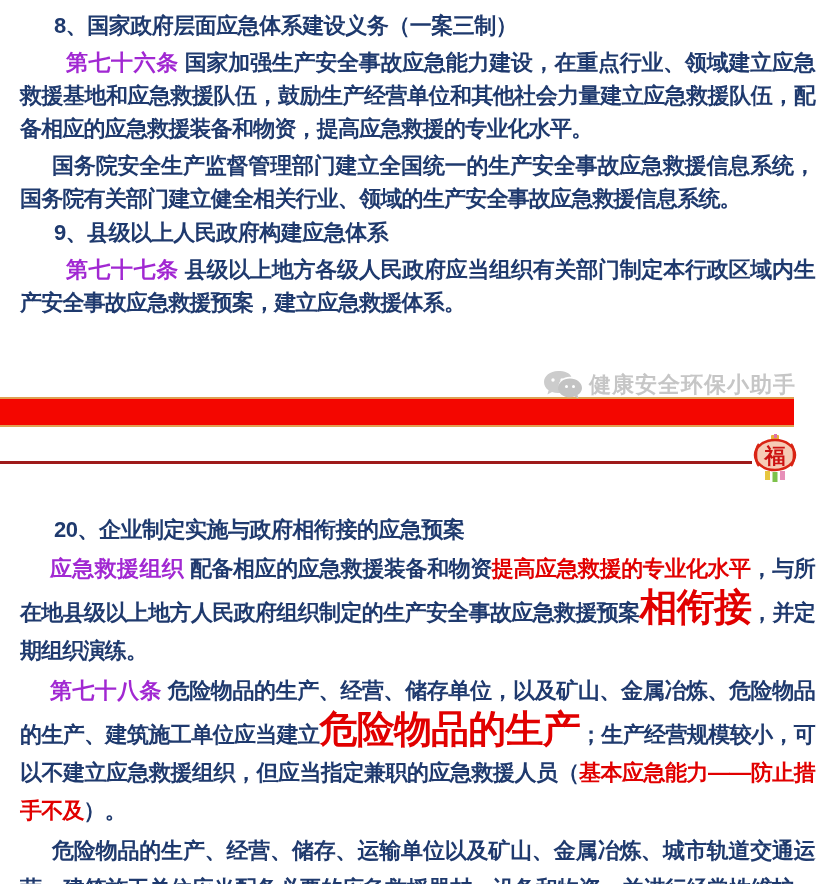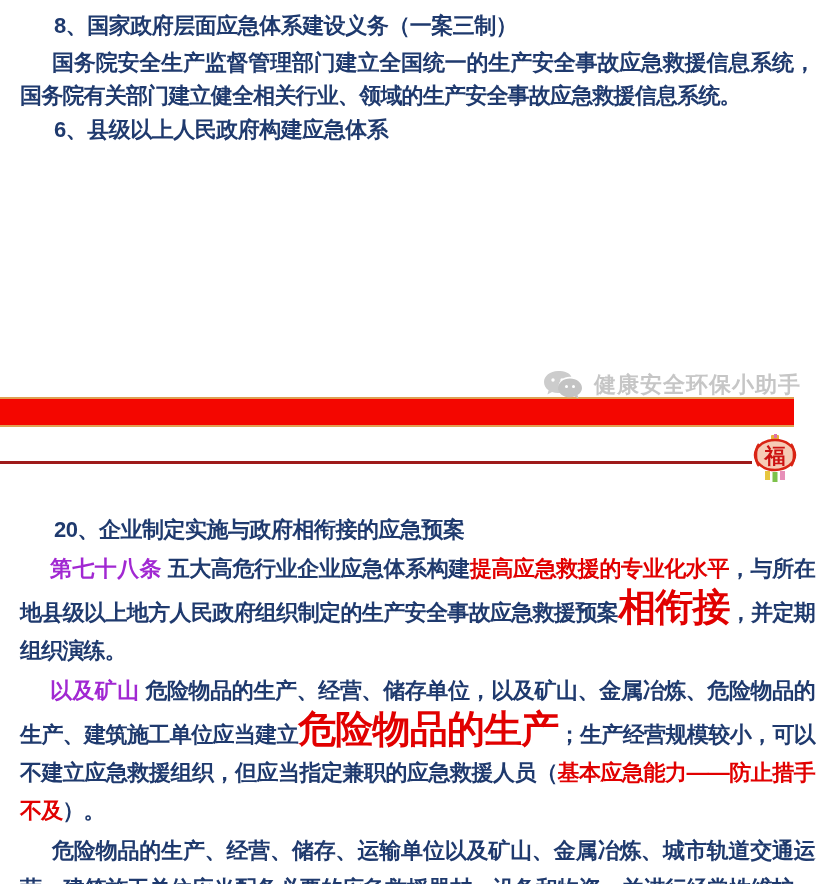--- a/index.html
+++ b/index.html
@@ -31,21 +31,21 @@
   .para.article{text-indent:46px;}
   .sec-bottom .para.article{text-indent:30px;}
   .para.plain{text-indent:32px;}
 
   .seg-article{color:var(--purple);font-weight:800;letter-spacing:0;}
   .seg-normal{color:var(--navy);}
   .seg-red{color:var(--red);font-weight:800;}
   .seg-red-large{color:var(--red);font-weight:800;font-size:38px;letter-spacing:-1px;}
 
   
-  .watermark{position:absolute;top:369px;left:541px;display:flex;align-items:center;gap:5px;z-index:3;}
+  .watermark{position:absolute;top:369px;left:541px;display:flex;align-items:center;z-index:3;}
   .watermark-text{color:var(--wm-gray);font-size:22px;font-weight:600;letter-spacing:1px;white-space:nowrap;}
 
   
   .red-bar{
     position:absolute;top:397px;left:0;width:794px;height:30px;
     background:var(--bar-red);
     border-top:2px solid var(--bar-edge);
     border-bottom:2px solid var(--bar-edge);
     z-index:2;
   }
@@ -54,22 +54,24 @@
   .divider-line{position:absolute;top:461px;left:0;width:752px;height:3px;background:var(--maroon);}
   .fu-lantern{position:absolute;top:434px;left:751px;width:48px;height:48px;}
 </style>
 </head>
 <body>
 
 <div class="screen">
 
   <div class="section sec-top">
       <div class="heading">8、国家政府层面应急体系建设义务（一案三制）</div>
+      <p class="para article"><span class="seg-article">第七十六条</span><span class="seg-normal"> 国家加强生产安全事故应急能力建设，在重点行业、领域建立应急救援基地和应急救援队伍，鼓励生产经营单位和其他社会力量建立应急救援队伍，配备相应的应急救援装备和物资，提高应急救援的专业化水平。</span></p>
       <p class="para plain"><span class="seg-normal">国务院安全生产监督管理部门建立全国统一的生产安全事故应急救援信息系统，国务院有关部门建立健全相关行业、领域的生产安全事故应急救援信息系统。</span></p>
-      <div class="heading">6、县级以上人民政府构建应急体系</div>
+      <div class="heading">9、县级以上人民政府构建应急体系</div>
+      <p class="para article"><span class="seg-article">第七十七条</span><span class="seg-normal"> 县级以上地方各级人民政府应当组织有关部门制定本行政区域内生产安全事故应急救援预案，建立应急救援体系。</span></p>
     </div>
 
   <div class="watermark">
     <svg width="48" height="31" viewBox="0 0 48 31" aria-hidden="true">
       <path d="M17 2 C9 2 3 7 3 13 c0 3.4 1.8 6.3 4.6 8.3 l-1.2 4.2 4.6-2.4 c1.9 0.6 4 0.9 6 0.9 1 0 2-0.1 3-0.3 C18.6 22 17.6 19.7 17.6 17.3 c0-5.3 4.9-9.5 11-9.5 0.6 0 1.2 0 1.8 0.1 C29 4 23.5 2 17 2 Z" fill="#CCCCCC"></path>
       <circle cx="12" cy="11" r="1.7" fill="#ffffff"></circle>
       <circle cx="21" cy="11" r="1.7" fill="#ffffff"></circle>
       <path d="M29 9.5 c-6.6 0-12 4.2-12 9.4 0 5.2 5.4 9.4 12 9.4 1.6 0 3.2-0.3 4.6-0.7l3.9 2-1-3.6 c2.7-1.7 4.5-4.3 4.5-7.1 0-5.2-5.4-9.4-12-9.4 Z" fill="#C3C3C3"></path>
       <circle cx="25.5" cy="17.5" r="1.5" fill="#ffffff"></circle>
       <circle cx="32.5" cy="17.5" r="1.5" fill="#ffffff"></circle>
@@ -88,18 +90,18 @@
     <text x="24" y="29" text-anchor="middle" font-size="21" font-weight="bold" fill="#CC1111">福</text>
     <rect x="14" y="37" width="5" height="9" fill="#E7C63F"></rect>
     <rect x="21.5" y="38" width="5" height="10" fill="#7DC24B"></rect>
     <rect x="29" y="37" width="5" height="9" fill="#E78FB8"></rect>
   </svg>
 
   <div class="divider-line"></div>
 
   <div class="section sec-bottom">
       <div class="heading">20、企业制定实施与政府相衔接的应急预案</div>
-      <p class="para article"><span class="seg-article">第七十八条</span><span class="seg-normal"> 五大高危行业企业应急体系构建</span><span class="seg-red">提高应急救援的专业化水平</span><span class="seg-normal">，与所在地县级以上地方人民政府组织制定的生产安全事故应急救援预案</span><span class="seg-red-large">相衔接</span><span class="seg-normal">，并定期组织演练。</span></p>
-      <p class="para article"><span class="seg-article">以及矿山</span><span class="seg-normal"> 危险物品的生产、经营、储存单位，以及矿山、金属冶炼、危险物品的生产、建筑施工单位应当建立</span><span class="seg-red-large">危险物品的生产</span><span class="seg-normal">；生产经营规模较小，可以不建立应急救援组织，但应当指定兼职的应急救援人员（</span><span class="seg-red">基本应急能力——防止措手不及</span><span class="seg-normal">）。</span></p>
+      <p class="para article"><span class="seg-article">应急救援组织</span><span class="seg-normal"> 配备相应的应急救援装备和物资</span><span class="seg-red">提高应急救援的专业化水平</span><span class="seg-normal">，与所在地县级以上地方人民政府组织制定的生产安全事故应急救援预案</span><span class="seg-red-large">相衔接</span><span class="seg-normal">，并定期组织演练。</span></p>
+      <p class="para article"><span class="seg-article">第七十八条</span><span class="seg-normal"> 危险物品的生产、经营、储存单位，以及矿山、金属冶炼、危险物品的生产、建筑施工单位应当建立</span><span class="seg-red-large">危险物品的生产</span><span class="seg-normal">；生产经营规模较小，可以不建立应急救援组织，但应当指定兼职的应急救援人员（</span><span class="seg-red">基本应急能力——防止措手不及</span><span class="seg-normal">）。</span></p>
       <p class="para plain"><span class="seg-normal">危险物品的生产、经营、储存、运输单位以及矿山、金属冶炼、城市轨道交通运营、建筑施工单位应当配备必要的应急救援器材、设备和物资，并进行经常性维护、保养，保证正常运转。</span></p>
     </div>
 
 </div>
 
 </body></html>

